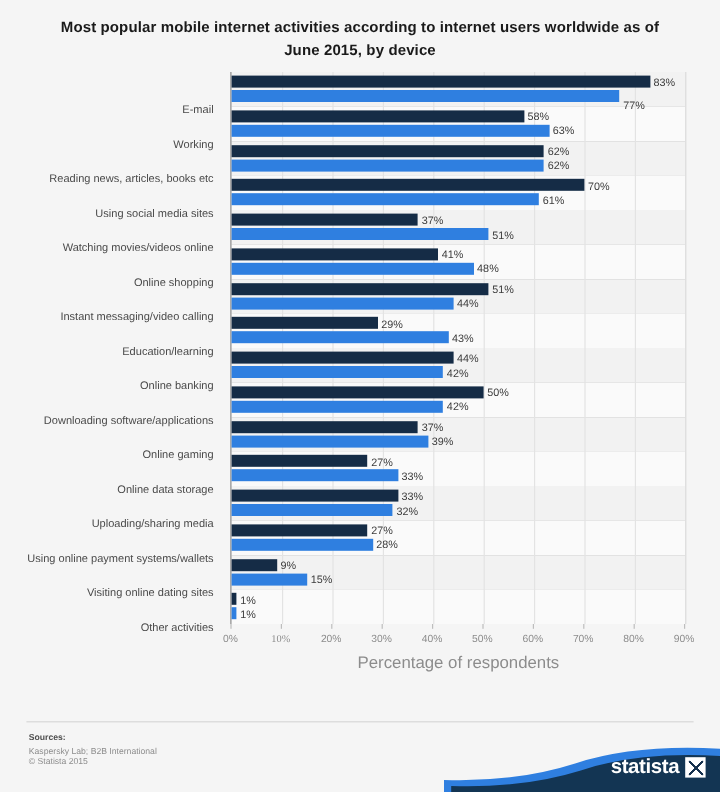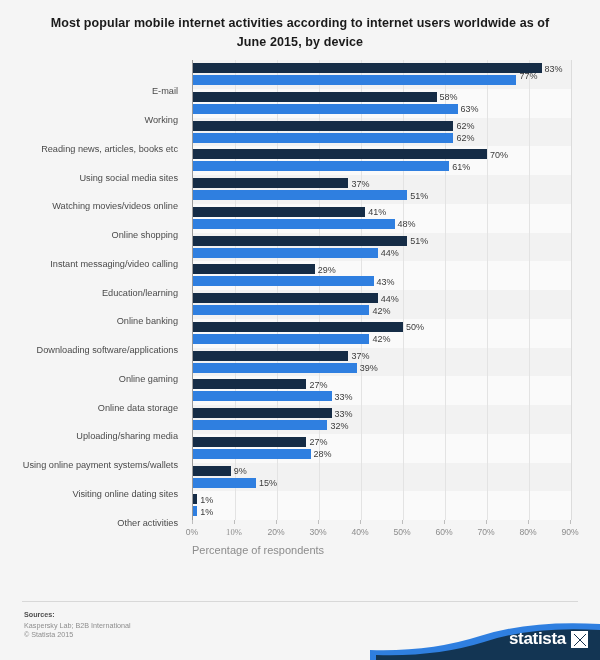--- a/index.html
+++ b/index.html
@@ -124,21 +124,22 @@
     top: 0px;
     width: 1px;
     height: 4px;
     background: #bdbdbd;
   }
   .xlabel {
     position: absolute;
     left: 192px;
     top: 544px;
     width: 380px;
-    font-size: 11px;
+    text-align: center;
+    font-size: 14px;
     color: #8c8c8c;
   }
 
   
   .legend {
     position: absolute;
     left: 0;
     top: 576px;
     width: 600px;
     text-align: center;
@@ -277,21 +278,21 @@
         <div class="gridline" style="left: 126px;"></div>
         <div class="gridline" style="left: 168px;"></div>
         <div class="gridline" style="left: 210px;"></div>
         <div class="gridline" style="left: 252px;"></div>
         <div class="gridline" style="left: 294px;"></div>
         <div class="gridline" style="left: 336px;"></div>
         <div class="gridline last" style="left: 378px;"></div>
         <div class="bar smartphone" title="E-mail — Smartphone: 83%" style="left: 0px; top: 3px; width: 348.6px;"></div>
         <div class="bar-label" style="left: 351.6px; top: 3.5px;">83%</div>
         <div class="bar tablet" title="E-mail — Tablet: 77%" style="left: 0px; top: 15.2px; width: 323.4px;"></div>
-        <div class="bar-label" style="left: 326.4px; top: 11px;">77%</div>
+        <div class="bar-label" style="left: 326.4px; top: 23px;">77%</div>
         <div class="bar smartphone" title="Working — Smartphone: 58%" style="left: 0px; top: 31.75px; width: 243.6px;"></div>
         <div class="bar-label" style="left: 246.6px; top: 32.25px;">58%</div>
         <div class="bar tablet" title="Working — Tablet: 63%" style="left: 0px; top: 43.95px; width: 264.6px;"></div>
         <div class="bar-label" style="left: 267.6px; top: 44.45px;">63%</div>
         <div class="bar smartphone" title="Reading news, articles, books etc — Smartphone: 62%" style="left: 0px; top: 60.5px; width: 260.4px;"></div>
         <div class="bar-label" style="left: 263.4px; top: 61px;">62%</div>
         <div class="bar tablet" title="Reading news, articles, books etc — Tablet: 62%" style="left: 0px; top: 72.7px; width: 260.4px;"></div>
         <div class="bar-label" style="left: 263.4px; top: 73.2px;">62%</div>
         <div class="bar smartphone" title="Using social media sites — Smartphone: 70%" style="left: 0px; top: 89.25px; width: 294px;"></div>
         <div class="bar-label" style="left: 297px; top: 89.75px;">70%</div>

